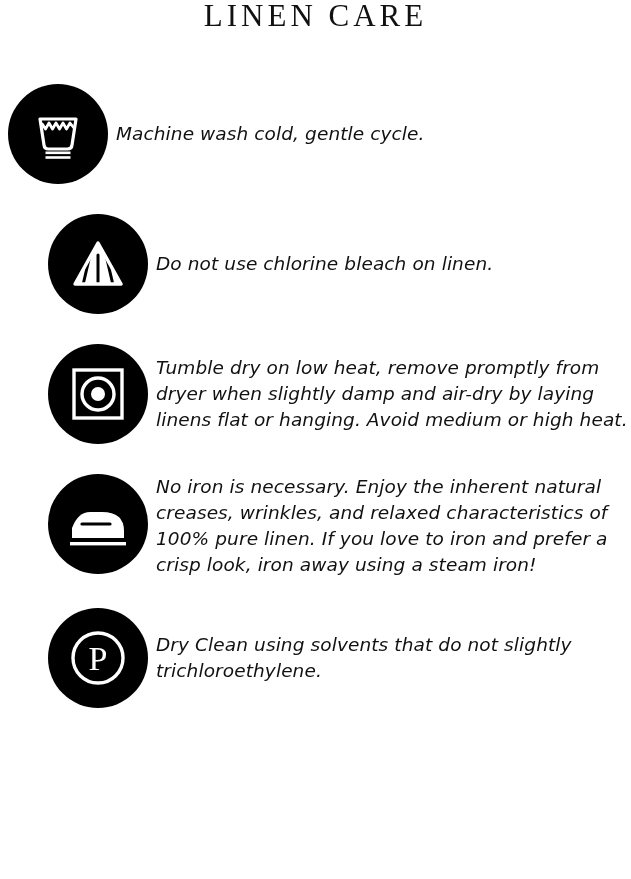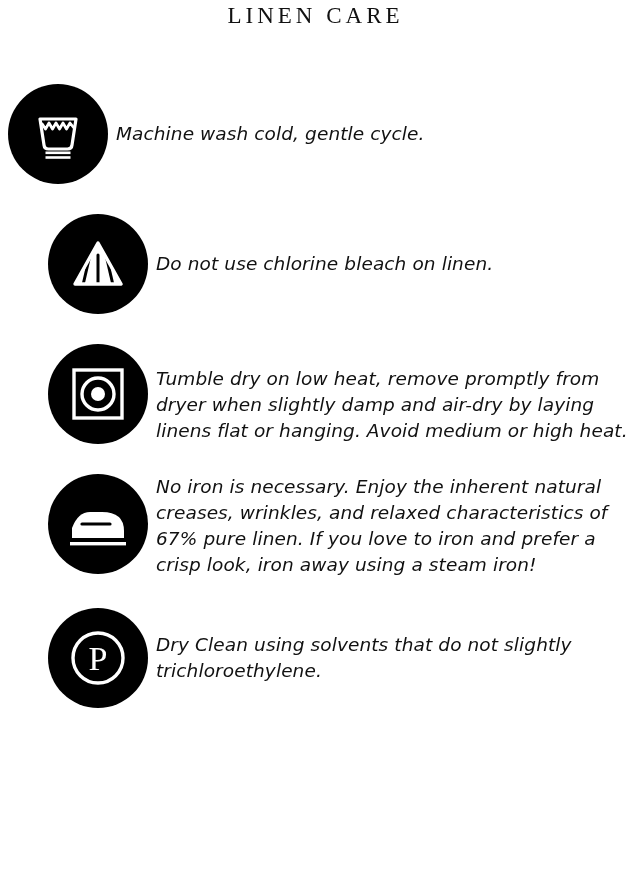--- a/index.html
+++ b/index.html
@@ -16,21 +16,21 @@
   }
   .page {
     position: relative;
     width: 631px;
     height: 879px;
     background: #ffffff;
   }
   .title {
     text-align: center;
     font-family: "Liberation Serif", serif;
-    font-size: 23px;
+    font-size: 31px;
     letter-spacing: 4px;
     color: #111111;
     padding-top: 2px;
     line-height: 28px;
     font-weight: 400;
   }
   .rows {
     margin-top: 54px;
   }
   .row {
@@ -67,21 +67,21 @@
   }
   .care-text {
     font-family: "DejaVu Sans", sans-serif;
     font-style: italic;
     font-size: 18.5px;
     line-height: 26px;
     color: #111111;
     letter-spacing: 0.1px;
   }
   .r1 .text-cell, .r2 .text-cell, .r5 .text-cell { align-items: center; }
-  .r3 .text-cell, .r4 .text-cell { align-items: flex-end; }
+  .r3 .text-cell, .r4 .text-cell { align-items: center; }
   svg { display: block; }
 </style>
 </head>
 <body>
 
 <div class="page">
 
   <div class="title">LINEN CARE</div>
 
   <div class="rows">
@@ -139,21 +139,21 @@
       <div class="icon-cell">
         <div class="badge">
           <svg width="64" height="52" viewBox="0 0 64 52" aria-hidden="true">
             <path d="M6 40 L58 40 L58 33 Q58 14 36 14 L24 14 Q12 14 6 30 Z" fill="#ffffff"></path>
             <path d="M16 26 L44 26" stroke="#000000" stroke-width="3.2" stroke-linecap="round"></path>
             <rect x="4" y="44" width="56" height="3.4" fill="#ffffff"></rect>
           </svg>
         </div>
       </div>
       <div class="text-cell">
-        <div class="care-text">No iron is necessary. Enjoy the inherent natural creases, wrinkles, and relaxed characteristics of 67% pure linen. If you love to iron and prefer a crisp look, iron away using a steam iron!</div>
+        <div class="care-text">No iron is necessary. Enjoy the inherent natural creases, wrinkles, and relaxed characteristics of 100% pure linen. If you love to iron and prefer a crisp look, iron away using a steam iron!</div>
       </div>
     </div>
 
     <div class="row r5">
       <div class="icon-cell">
         <div class="badge">
           <svg width="62" height="62" viewBox="0 0 62 62" aria-hidden="true">
             <circle cx="31" cy="31" r="25" fill="none" stroke="#ffffff" stroke-width="3.4"></circle>
             <text x="31" y="43" text-anchor="middle" font-family="Liberation Serif, serif" font-size="34" fill="#ffffff">P</text>
           </svg>

